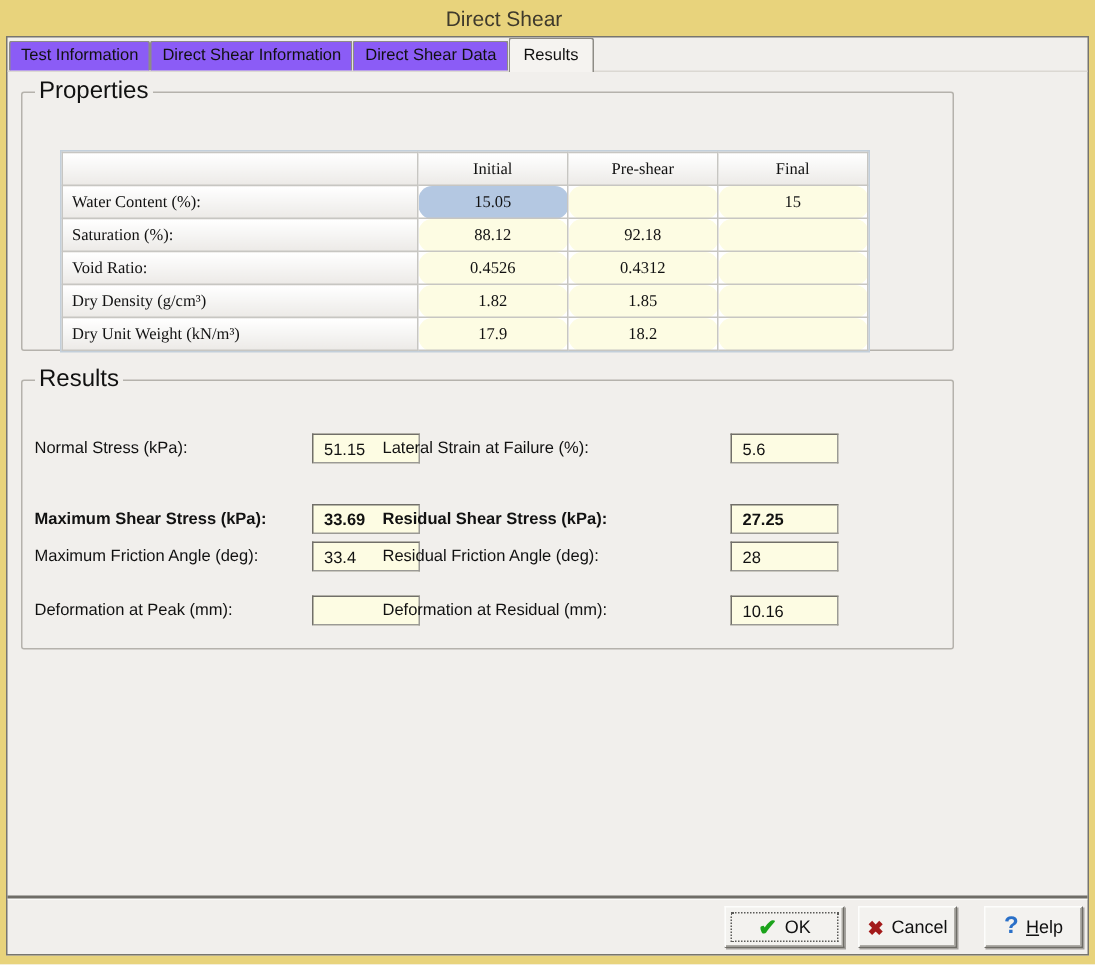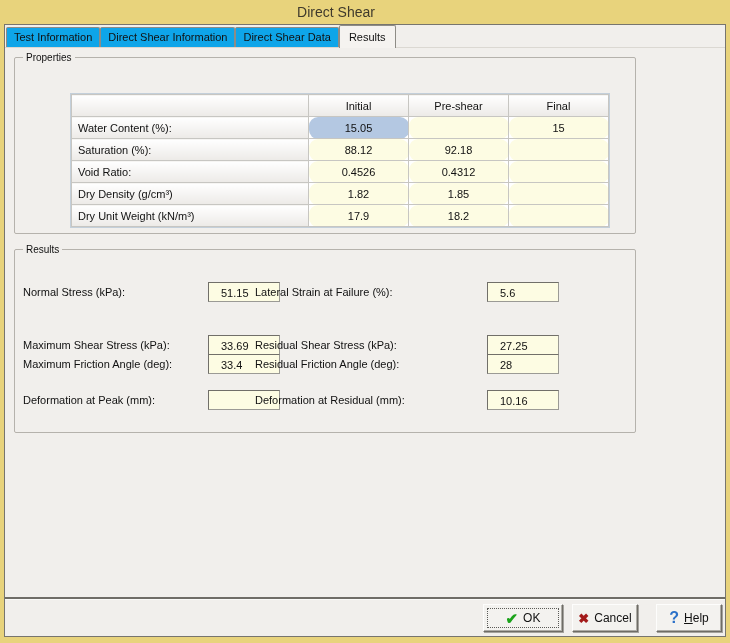--- a/index.html
+++ b/index.html
@@ -20,61 +20,61 @@
   }
   
   .tabstrip{
     position:absolute;left:0;top:0;width:100%;height:23px;
     display:flex;align-items:flex-end;padding-left:1px;box-sizing:border-box;
     border-bottom:1px solid #dbd8d2;
   }
   .tab{
     box-sizing:border-box;height:20px;line-height:18px;padding:0 7px;
     border:1px solid #8e8c86;border-bottom:none;border-radius:2px 2px 0 0;
-    background:#0ea5e9;font-size:11px;white-space:nowrap;cursor:default;
+    background:#8b5cf6;font-size:11px;white-space:nowrap;cursor:default;
   }
   .tab.active{
     height:23px;line-height:22px;background:#f5f3f0;
     position:relative;z-index:2;margin-bottom:-1px;padding:0 9px;
   }
   
   .groupbox{
     position:absolute;margin:0;padding:0;border:1px solid #b5b2ac;border-radius:2px;
   }
-  .groupbox legend{font-size:10px;padding:0 3px;margin-left:8px;color:#111;}
+  .groupbox legend{font-size:16px;padding:0 3px;margin-left:8px;color:#111;}
   .props{left:9px;top:27px;width:620px;height:180px;}
   .res{left:9px;top:219px;width:620px;height:187px;}
   
   .grid{
-    position:absolute;left:56px;top:31px;
+    position:absolute;left:26px;top:31px;
     border-collapse:collapse;table-layout:fixed;width:537px;
-    border:1px solid #8fa6bb;outline:1px solid #c3cfda;background:#fff;
+    border:1px solid #8fa6bb;outline:1px solid #c3cfda;background:#fff;font-family:Liberation Serif, serif;
   }
   .grid col.c0{width:237px;}
   .grid col.cv{width:100px;}
   .grid th,.grid td{
     border:1px solid #c7c6c2;height:21px;padding:0 6px;
     font-size:11px;font-weight:normal;overflow:hidden;white-space:nowrap;
   }
   .grid .hc{background:linear-gradient(#ffffff,#eceae7);text-align:center;}
   .grid .hl{background:linear-gradient(#ffffff,#eceae7);}
   .grid .rowlabel{background:linear-gradient(#ffffff,#eceae7);text-align:left;}
   .grid .cell{background:var(--cell-fill,#fdfce3);text-align:center;border-radius:9px;}
   .grid .cell.sel{background:var(--selected-cell-fill,#b4c8e2);}
   
   .flabel{position:absolute;height:20px;line-height:20px;font-size:11px;white-space:nowrap;}
   .finput{
     position:absolute;box-sizing:border-box;width:72px;height:20px;
     background:var(--cell-fill,#fdfce3);border:1px solid #9b9a95;
     border-top-color:#716f69;border-left-color:#716f69;
-    padding:1px 3px 0 12px;font-size:11px;font-family:inherit;color:#111;outline:none;
+    padding:1px 3px 0 7px;font-size:11px;font-family:inherit;color:#111;outline:none;
   }
   .ll{left:8px;width:182px;}  .il{left:193px;}
   .rl{left:240px;width:229px;} .ir{left:472px;}
-  .r1{top:27px;} .r2{top:80px;} .r3{top:99px;} .r4{top:135px;}
+  .r1{top:27px;} .r2{top:74px;font-weight:bold;} .r3{top:99px;} .r4{top:135px;}
   
   .separator{
     position:absolute;left:0;top:572px;width:100%;height:2px;
     background:#6f6d67;border-bottom:1px solid #fafaf8;
   }
   .btn{
     position:absolute;top:579px;height:28px;box-sizing:border-box;
     background:#f3f2ef;color:#111;font-family:inherit;font-size:12px;
     border:1px solid #6e6c66;border-top-color:#fdfdfc;border-left-color:#fdfdfc;
     box-shadow:inset -1px -1px 0 #aeaca6,1px 1px 0 rgba(70,68,63,.45);

